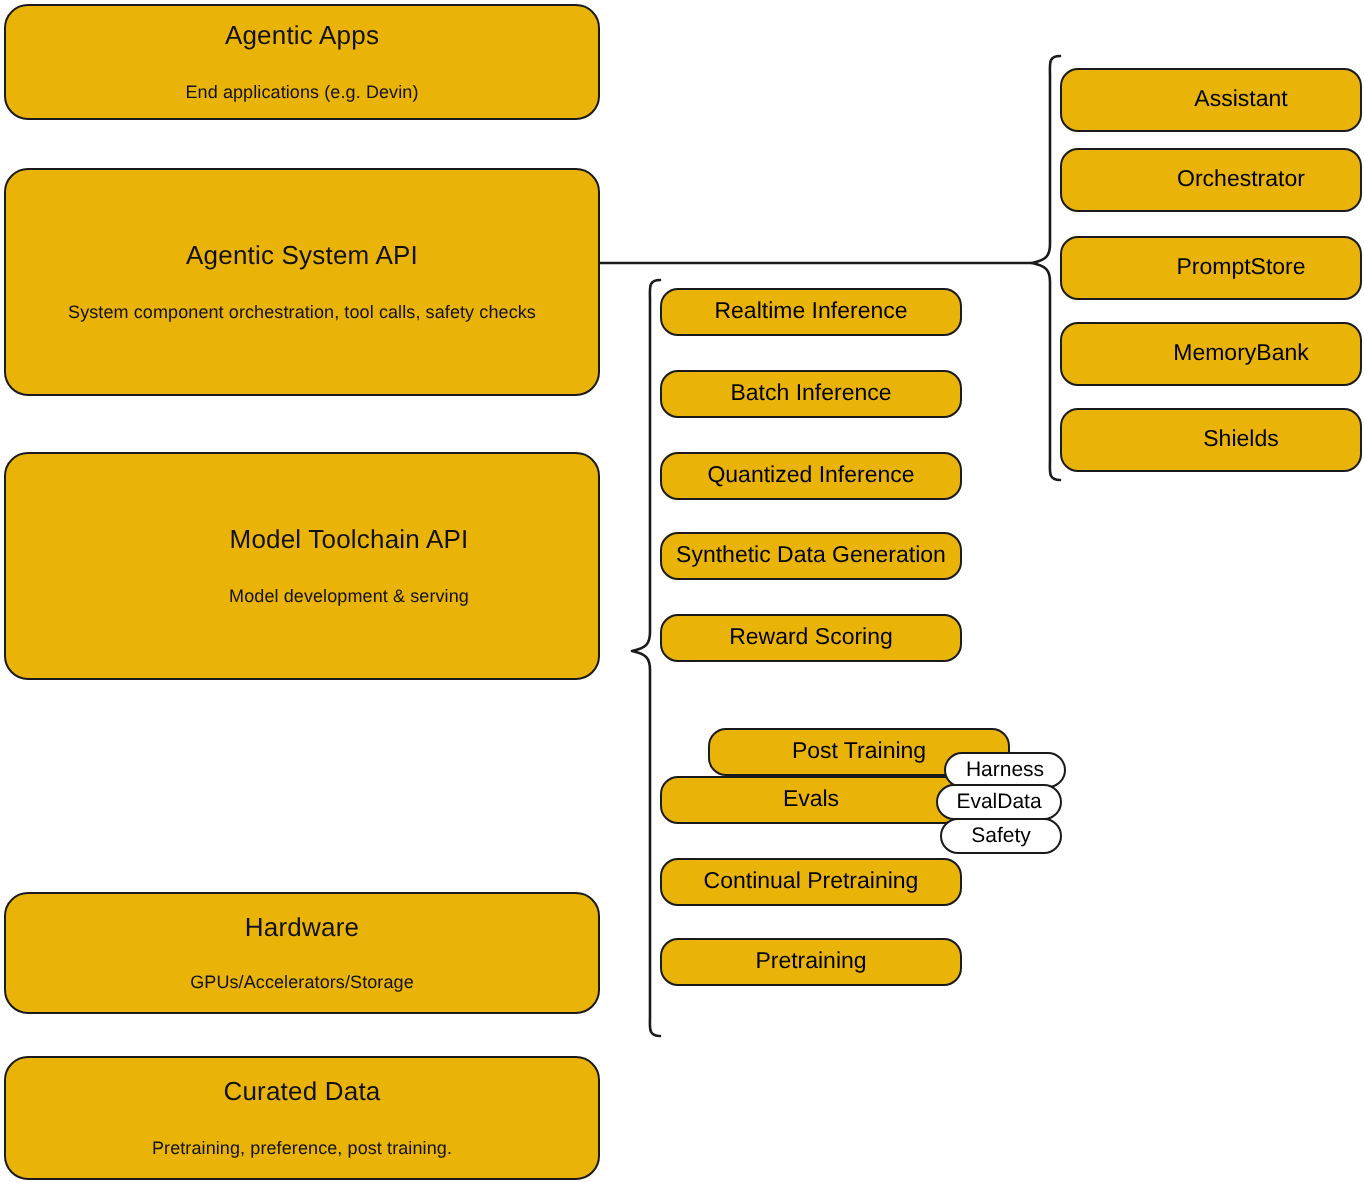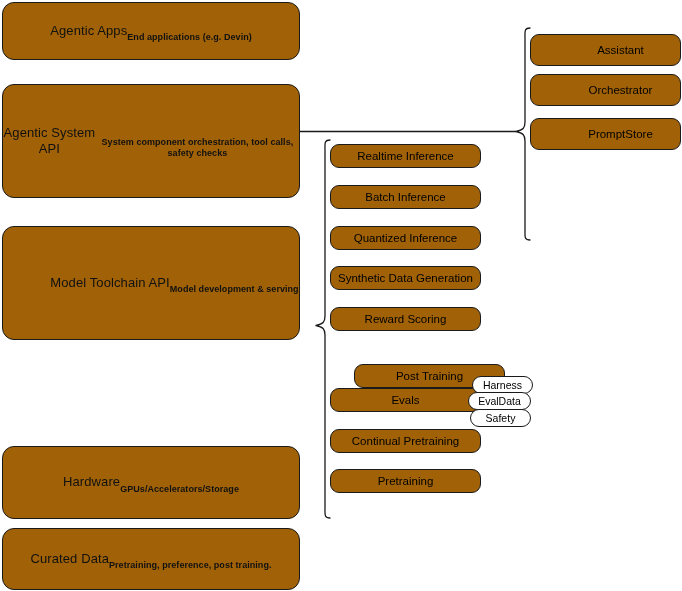--- a/index.html
+++ b/index.html
@@ -20,23 +20,23 @@
     overflow: hidden;
     background: #ffffff;
   }
 
   
   .box {
     position: absolute;
     box-sizing: border-box;
     border: 1.3px solid #1a1a1a;
     border-radius: 12px;
-    background: #a16207;
+    background: #eab308;
     display: flex;
-    flex-direction: row;
+    flex-direction: column;
     align-items: center;
     justify-content: center;
     text-align: center;
     line-height: 1.25;
   }
 
   
   .layer-box {
     width: 298px;
     left: 2px;
@@ -44,21 +44,20 @@
   .layer-title {
     font-size: 13px;
     color: #111111;
     letter-spacing: 0.1px;
   }
   .layer-sub {
     font-size: 9px;
     color: #111111;
     margin-top: 14px;
     letter-spacing: 0.05px;
-    font-weight: bold;
   }
 
   
   .mid-box {
     left: 330px;
     width: 151px;
     height: 24px;
     border-radius: 9px;
     font-size: 11.5px;
   }
@@ -109,21 +108,21 @@
     <div class="layer-title">Agentic System API</div>
     <div class="layer-sub">System component orchestration, tool calls, safety checks</div>
   </div>
 
   <div class="box layer-box" style="top:226px;height:114px;padding-left:47px;">
     <div class="layer-title">Model Toolchain API</div>
     <div class="layer-sub">Model development &amp; serving</div>
   </div>
 
 
-  <div class="box layer-box" style="top:446px;height:73px;">
+  <div class="box layer-box" style="top:446px;height:61px;">
     <div class="layer-title">Hardware</div>
     <div class="layer-sub">GPUs/Accelerators/Storage</div>
   </div>
 
   <div class="box layer-box" style="top:528px;height:62px;">
     <div class="layer-title">Curated Data</div>
     <div class="layer-sub">Pretraining, preference, post training.</div>
   </div>
 
   <div class="connector" style="left:300px;top:120px;width:222px;height:24px;">
@@ -196,14 +195,20 @@
 
   <div class="box right-box" style="top:34px;">
     <span>Assistant</span>
   </div>
   <div class="box right-box" style="top:74px;">
     <span>Orchestrator</span>
   </div>
   <div class="box right-box" style="top:118px;">
     <span>PromptStore</span>
   </div>
+  <div class="box right-box" style="top:161px;">
+    <span>MemoryBank</span>
+  </div>
+  <div class="box right-box" style="top:204px;">
+    <span>Shields</span>
+  </div>
 
 </div>
 
 </body></html>

